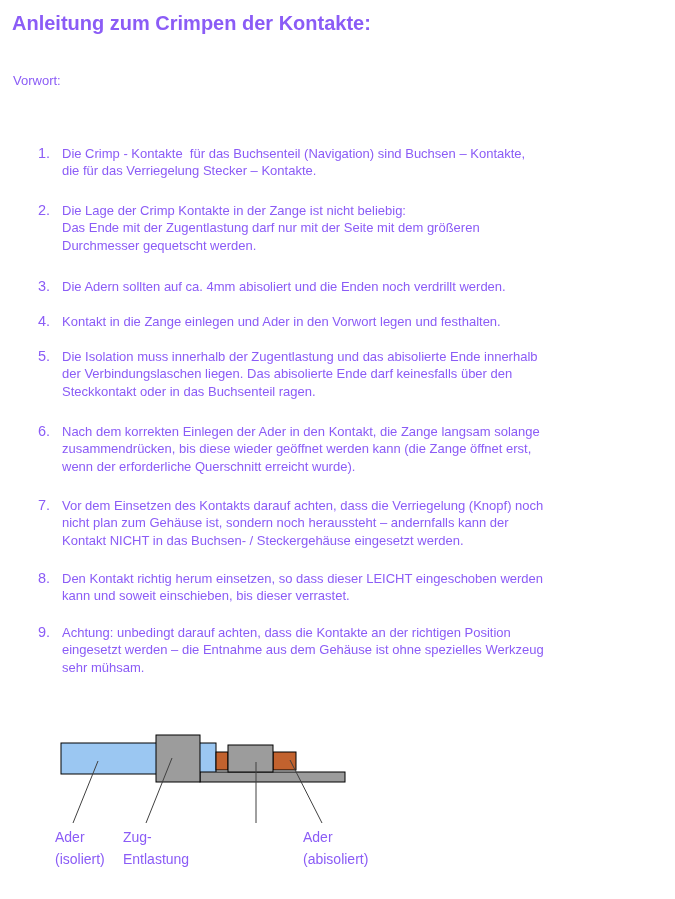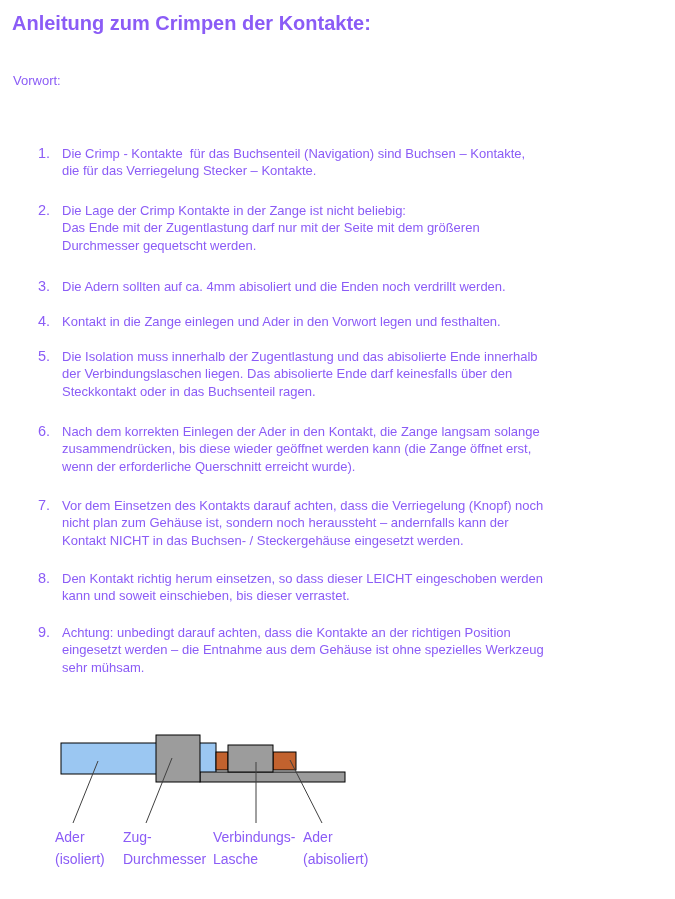--- a/index.html
+++ b/index.html
@@ -142,19 +142,17 @@
     <rect x="156" y="7" width="44" height="47" stroke="#000000" stroke-width="1" fill="#9C9C9C"></rect>
     <line x1="98" y1="33" x2="73" y2="95" stroke-width="1" stroke="#404040"></line>
     <line x1="172" y1="30" x2="146" y2="95" stroke-width="1" stroke="#404040"></line>
     <line x1="256" y1="34" x2="256" y2="95" stroke-width="1" stroke="#404040"></line>
     <line x1="290" y1="32" x2="322" y2="95" stroke-width="1" stroke="#404040"></line>
   </svg>
 
   <div class="diagram-label" style="left:55px; top:826px">Ader
 (isoliert)</div>
   <div class="diagram-label" style="left:123px; top:826px">Zug-
-Durchmesser</div>
-  <div class="diagram-label" style="left:213px; top:826px">Verbindungs-
-Lasche</div>
+Entlastung</div>
   <div class="diagram-label" style="left:303px; top:826px">Ader
 (abisoliert)</div>
 
 </div>
 
 </body></html>

